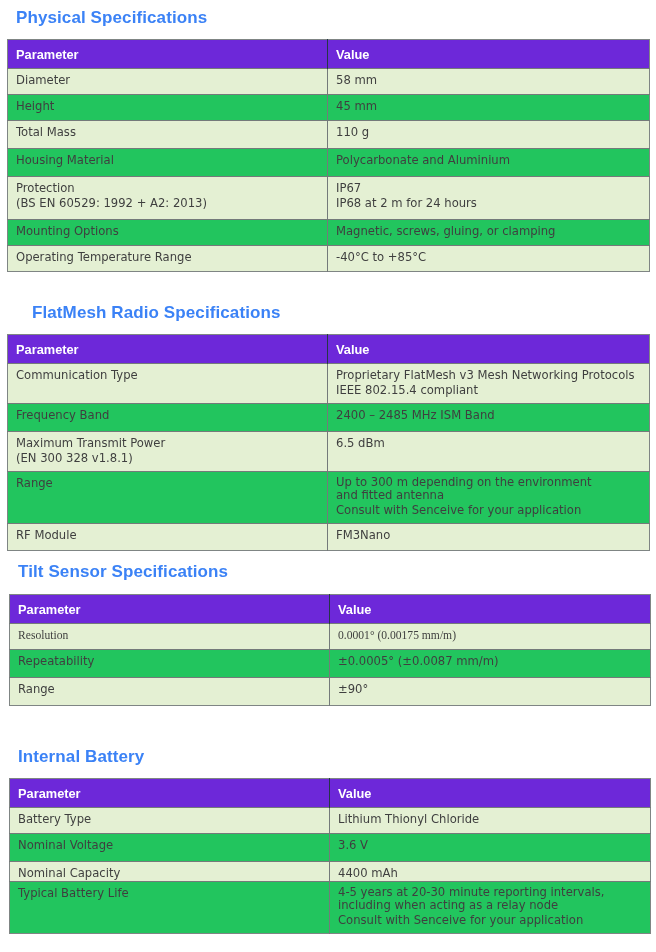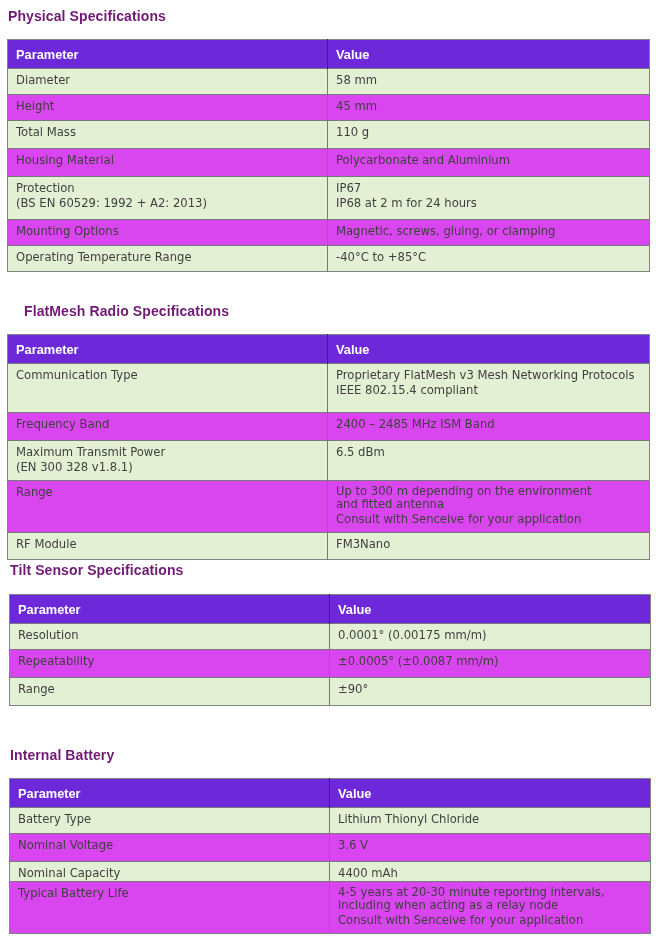--- a/index.html
+++ b/index.html
@@ -1,30 +1,30 @@
 <!DOCTYPE html>
 <html><head>
   <meta charset="utf-8">
   <style>
     html, body { margin: 0; padding: 0; background: #ffffff; }
     body { width: 656px; height: 952px; position: relative; overflow: hidden;
            font-family: "DejaVu Sans", sans-serif; color: #3f3f3f; }
     .section-title { position: absolute; font-family: "Liberation Sans", sans-serif;
-      font-weight: bold; font-size: 14px; color: #701a75; white-space: nowrap; letter-spacing: 0.1px; }
+      font-weight: bold; font-size: 17px; color: #3b82f6; white-space: nowrap; letter-spacing: 0.1px; margin-left: 8px; }
     table.spec { position: absolute; border-collapse: collapse; table-layout: fixed;
       border: 1px solid #7f8584; font-size: 11.6px; }
     table.spec th { background: #6d28d9; color: #ffffff; text-align: left; font-weight: bold;
       font-family: "Liberation Sans", sans-serif; font-size: 12.8px; padding: 0 8px; height: 28px;
       border: none; }
     table.spec th.col-value { border-left: 1px solid #253746; }
     table.spec td { border-top: 1.5px solid #747a7a; padding: 4px 8px 0 8px; vertical-align: top;
       line-height: 15px; }
     table.spec td.value { border-left: 1.5px solid #747a7a; }
     table.spec tr.green td { background: #e4f0d3; }
-    table.spec tr.white td { background: #d946ef; }
+    table.spec tr.white td { background: #22c55e; }
     .ln { display: block; }
     .ln.tight { line-height: 12px; }
   </style>
 </head>
 <body>
 
 <div class="section-title" style="left:8px; top:8px;">Physical Specifications</div>
 <table class="spec" style="left:7px; top:39px; width:643px;">
     <colgroup>
       <col style="width: 320px;">
@@ -104,21 +104,21 @@
       <col style="width: 320px;">
       <col>
     </colgroup>
     <thead>
       <tr>
         <th>Parameter</th>
         <th class="col-value">Value</th>
       </tr>
     </thead>
     <tbody>
-      <tr class="green" style="height: 49px;">
+      <tr class="green" style="height: 40px;">
         <td>
           <span class="ln">Communication Type</span>
         </td>
         <td class="value">
           <span class="ln">Proprietary FlatMesh v3 Mesh Networking Protocols</span>
           <span class="ln">IEEE 802.15.4 compliant</span>
         </td>
       </tr>
       <tr class="white" style="height: 28px;">
         <td>
@@ -164,21 +164,21 @@
       <col style="width: 320px;">
       <col>
     </colgroup>
     <thead>
       <tr>
         <th>Parameter</th>
         <th class="col-value">Value</th>
       </tr>
     </thead>
     <tbody>
-      <tr class="green" style="height: 26px;">
+      <tr class="green" style="height: 26px; font-family: Liberation Serif, serif;">
         <td>
           <span class="ln">Resolution</span>
         </td>
         <td class="value">
           <span class="ln">0.0001° (0.00175 mm/m)</span>
         </td>
       </tr>
       <tr class="white" style="height: 28px;">
         <td>
           <span class="ln">Repeatability</span>

